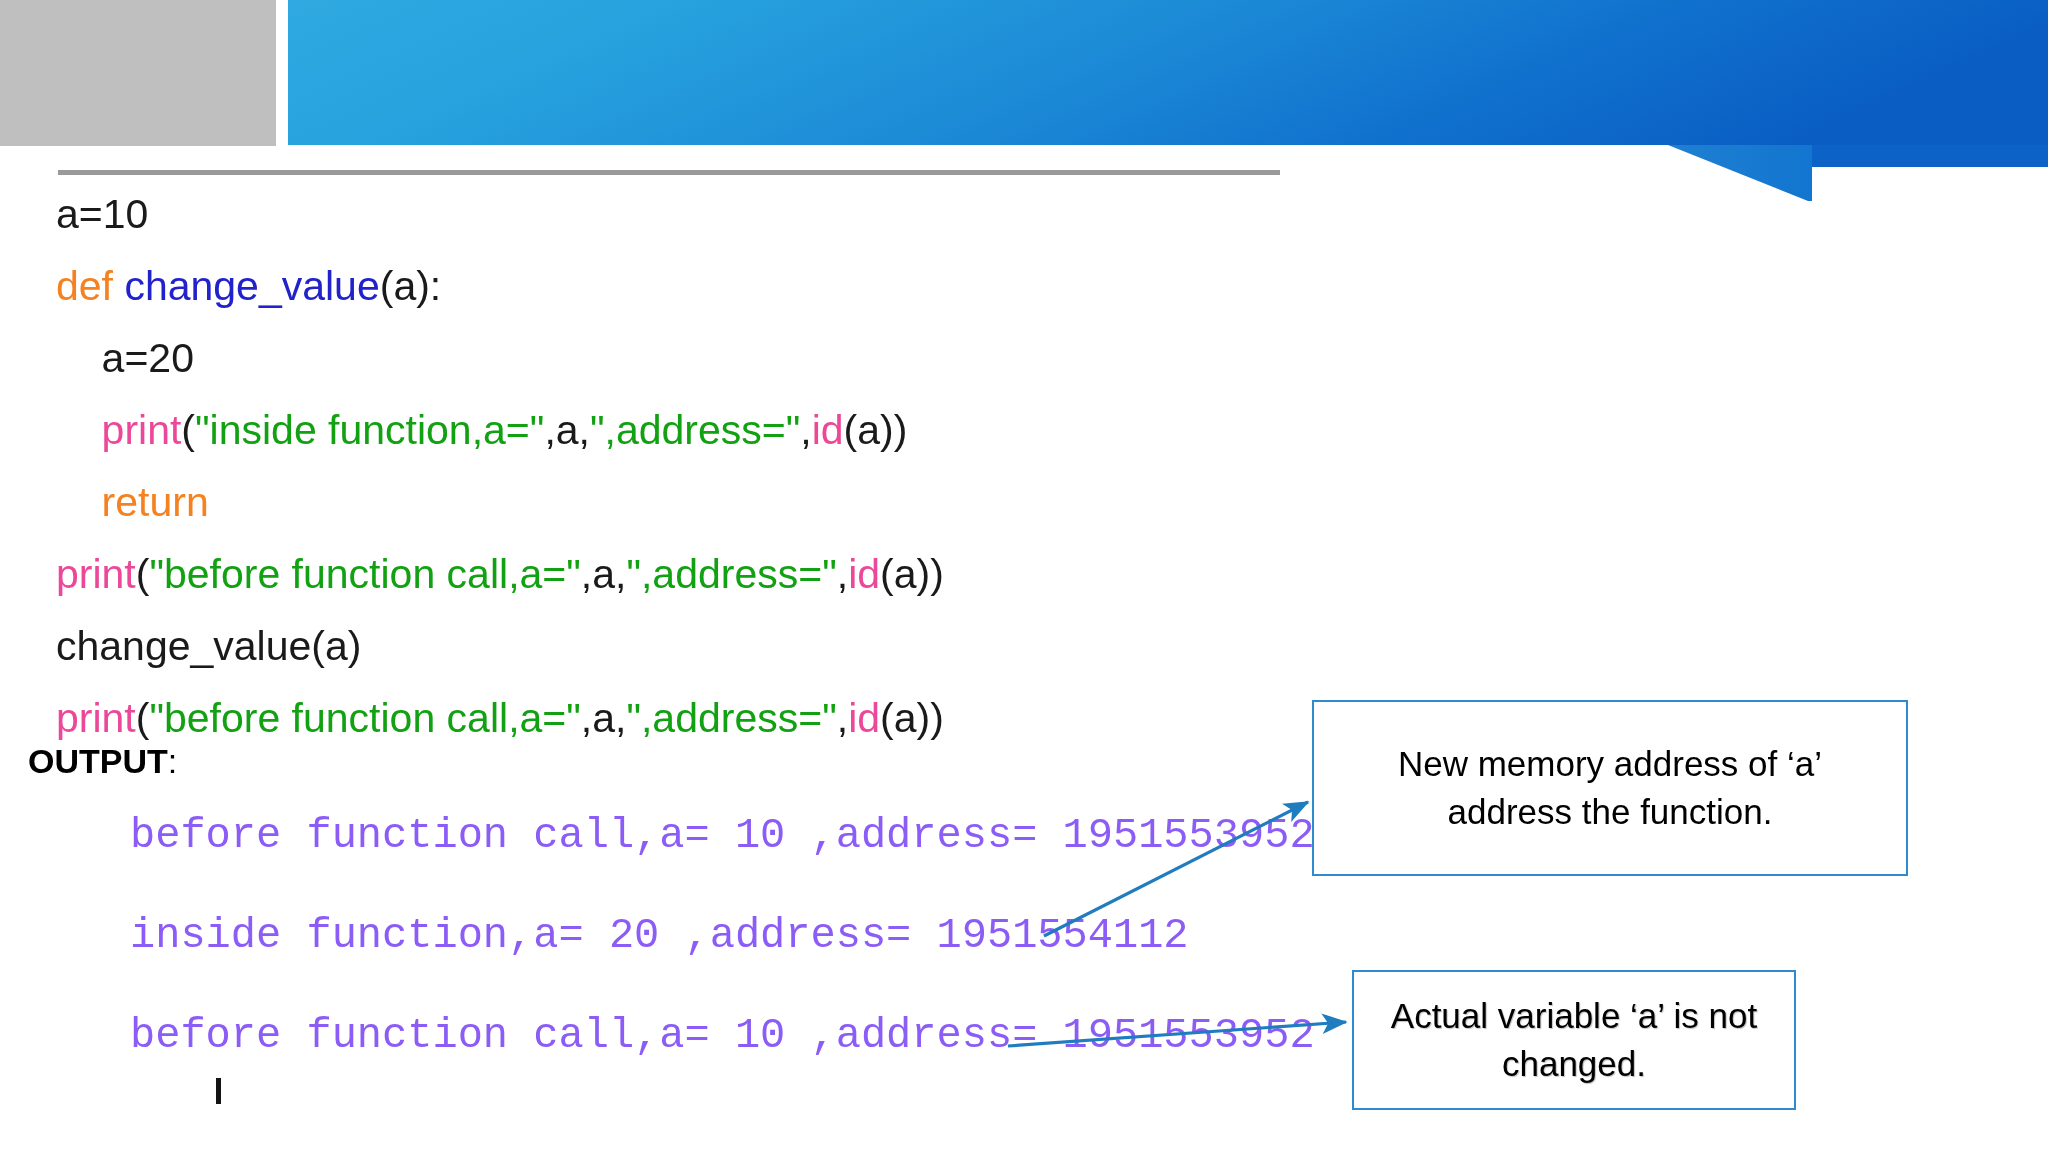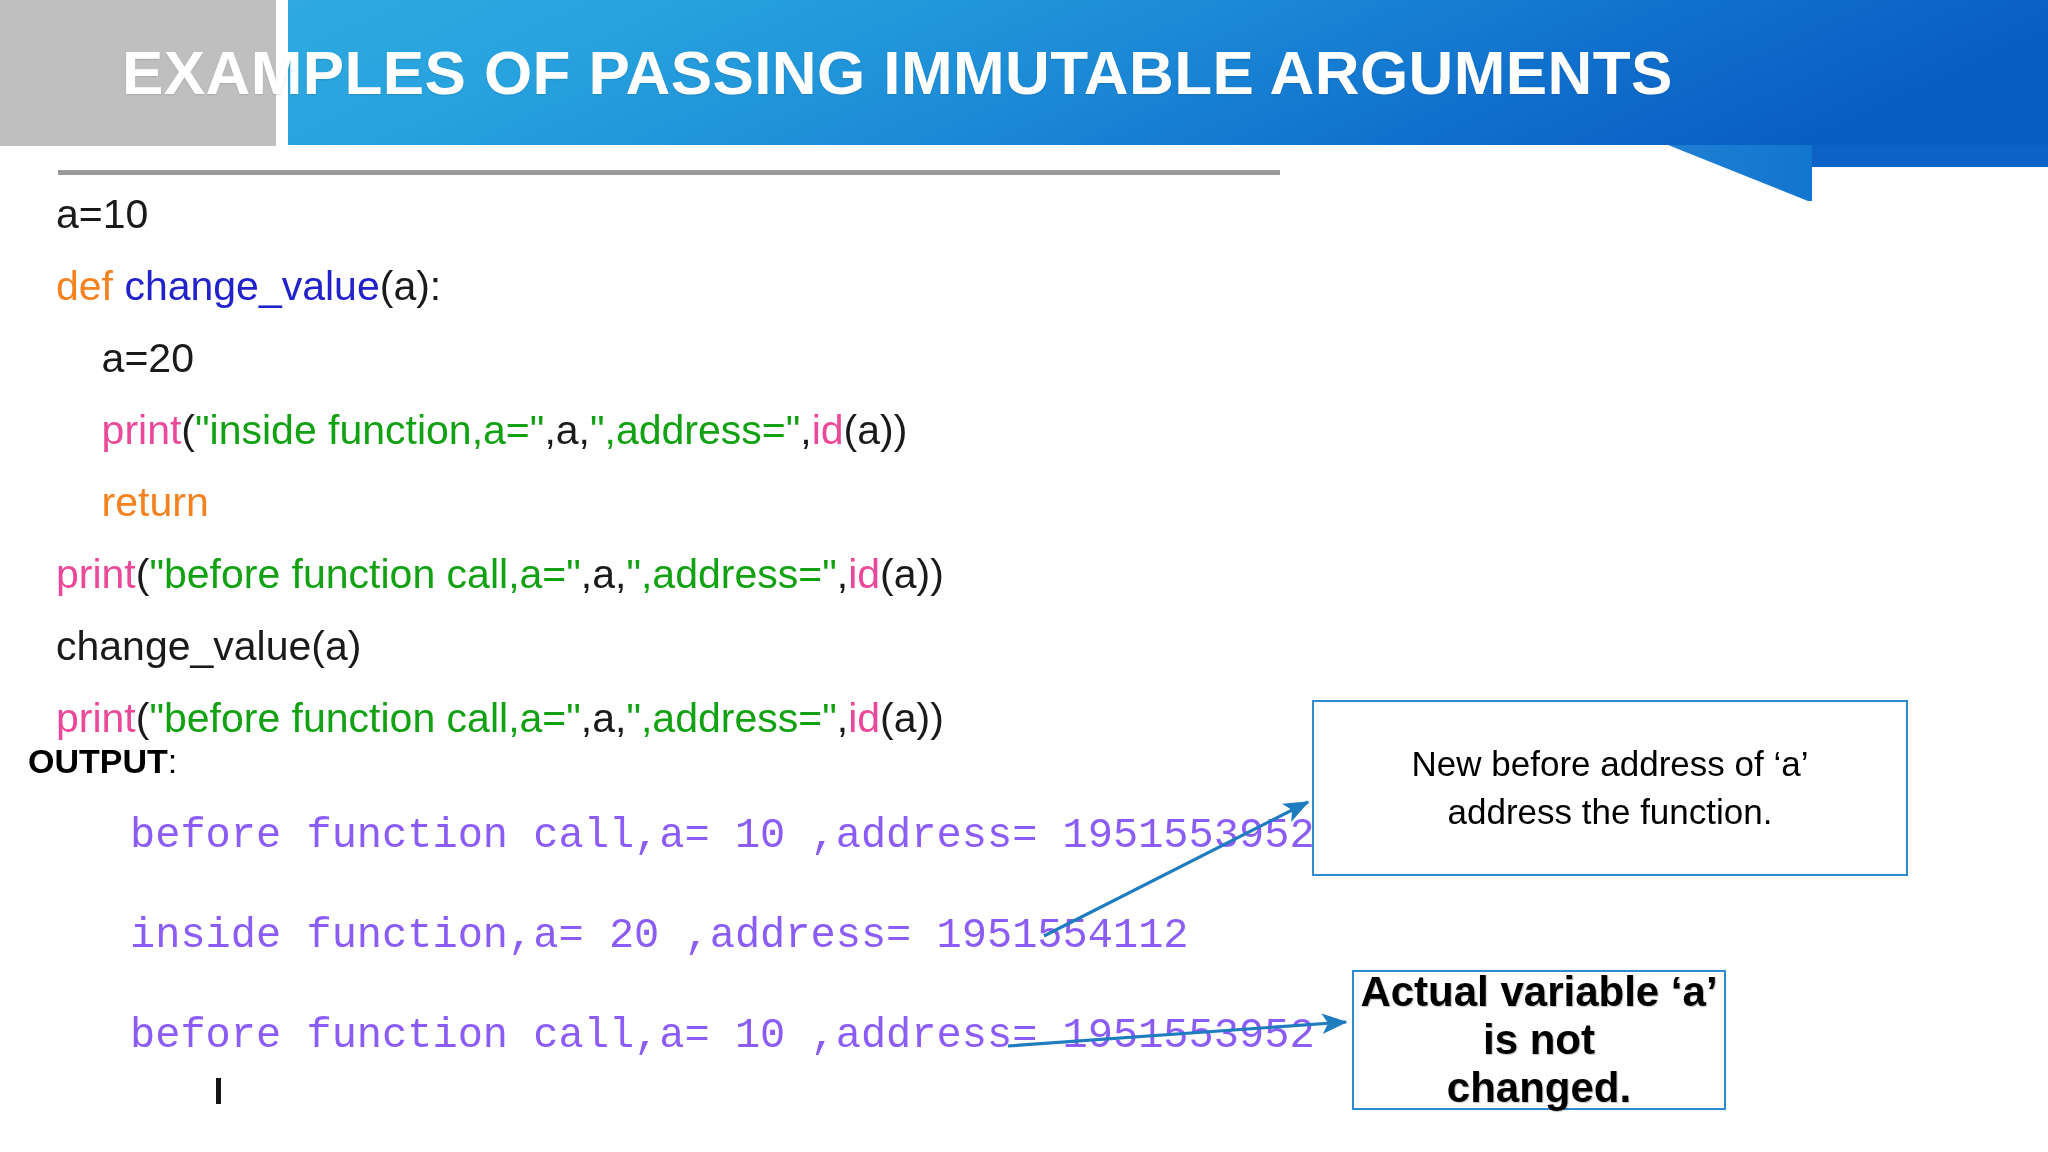--- a/index.html
+++ b/index.html
@@ -122,25 +122,24 @@
     color: #000000;
   }
   #callout-new-address {
     left: 1312px;  top: 700px;
     width: 596px;  height: 176px;
     font-size: 35px;
     line-height: 48px;
   }
   #callout-not-changed {
     left: 1352px;  top: 970px;
-    width: 374px;  height: 140px;
-    font-size: 42px;
+    width: 444px;  height: 140px;
+    font-size: 35px;
     line-height: 48px;
     text-shadow: 1px 1px 1px rgba(0,0,0,0.25);
-    font-weight: bold;
   }
 
   
   #annotation-arrows {
     position: absolute;
     left: 0; top: 0;
     width: 2048px; height: 1152px;
     pointer-events: none;
   }
 </style>
@@ -163,21 +162,20 @@
       </linearGradient>
     </defs>
 
     <rect x="0" y="0" width="276" height="146" fill="#BFBFBF"></rect>
 
     <rect x="288" y="0" width="1760" height="145" fill="url(#bannerGrad)"></rect>
 
     <polygon points="1668,145 1812,145 1812,201 1808,201" fill="url(#tailGrad)"></polygon>
     <rect x="1812" y="145" width="236" height="22" fill="#0C62C6"></rect>
   </svg>
-  <div id="banner-title">EXAMPLES OF PASSING IMMUTABLE ARGUMENTS</div>
 </div>
 
 <div id="content-divider"></div>
 
 <div id="code-block"><div class="code-line"><span class="tok-plain">a=10</span></div><div class="code-line"><span class="tok-kw">def </span><span class="tok-fname">change_value</span><span class="tok-plain">(a):</span></div><div class="code-line"><span>    </span><span class="tok-plain">a=20</span></div><div class="code-line"><span>    </span><span class="tok-builtin">print</span><span class="tok-plain">(</span><span class="tok-str">"inside function,a="</span><span class="tok-plain">,a,</span><span class="tok-str">",address="</span><span class="tok-plain">,</span><span class="tok-builtin">id</span><span class="tok-plain">(a))</span></div><div class="code-line"><span>    </span><span class="tok-kw">return</span></div><div class="code-line"><span class="tok-builtin">print</span><span class="tok-plain">(</span><span class="tok-str">"before function call,a="</span><span class="tok-plain">,a,</span><span class="tok-str">",address="</span><span class="tok-plain">,</span><span class="tok-builtin">id</span><span class="tok-plain">(a))</span></div><div class="code-line"><span class="tok-plain">change_value(a)</span></div><div class="code-line"><span class="tok-builtin">print</span><span class="tok-plain">(</span><span class="tok-str">"before function call,a="</span><span class="tok-plain">,a,</span><span class="tok-str">",address="</span><span class="tok-plain">,</span><span class="tok-builtin">id</span><span class="tok-plain">(a))</span></div></div>
 
 <div id="output-label"><span>OUTPUT</span><span class="colon">:</span></div>
 
 <div id="output-console"><div class="output-line">before function call,a= 10 ,address= 1951553952</div><div class="output-line">inside function,a= 20 ,address= 1951554112</div><div class="output-line">before function call,a= 10 ,address= 1951553952</div></div>
 
@@ -188,21 +186,21 @@
     <marker id="arrowHead" markerWidth="9" markerHeight="9" refX="7.5" refY="3.2" orient="auto" markerUnits="strokeWidth">
       <path d="M0,0 L8,3.2 L0,6.4 L1.9,3.2 z" fill="#1F7CBF"></path>
     </marker>
   </defs>
   <line x1="1044" y1="936" x2="1308" y2="802" stroke="#1F7CBF" stroke-width="3.2" marker-end="url(#arrowHead)"></line>
   <line x1="1008" y1="1046" x2="1346" y2="1022" stroke="#1F7CBF" stroke-width="3.2" marker-end="url(#arrowHead)"></line>
 </svg>
 
 <div class="callout" id="callout-new-address">
   <div>
-    <span>New before address of ‘a’</span><br>
+    <span>New memory address of ‘a’</span><br>
     <span>address the function.</span>
   </div>
 </div>
 
 <div class="callout" id="callout-not-changed">
   <div>
     <span>Actual variable ‘a’ is not</span><br>
     <span>changed.</span>
   </div>
 </div>

